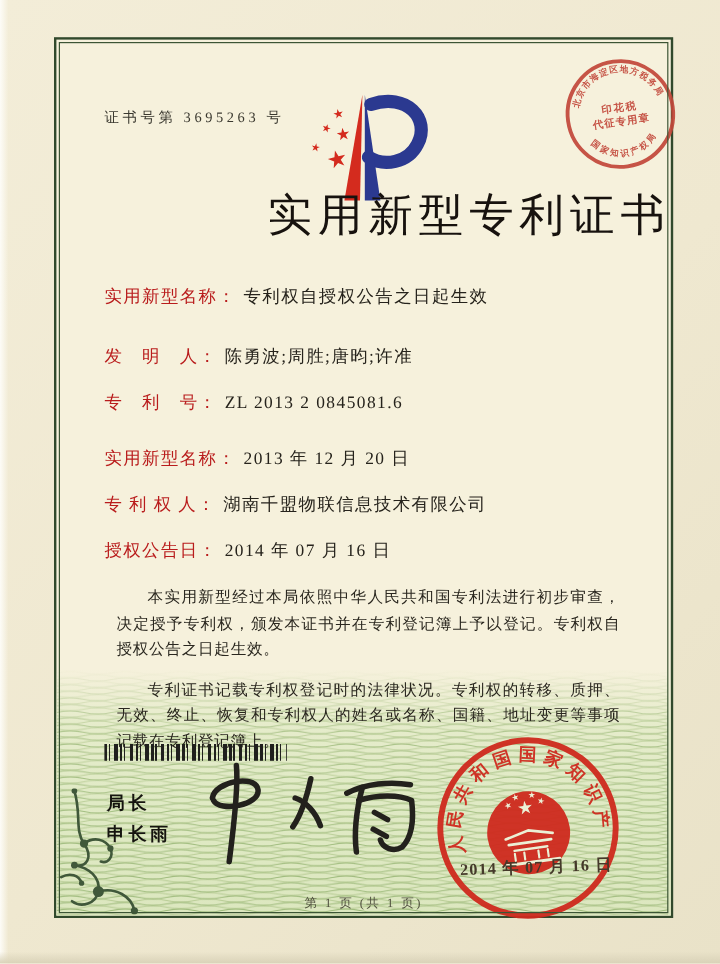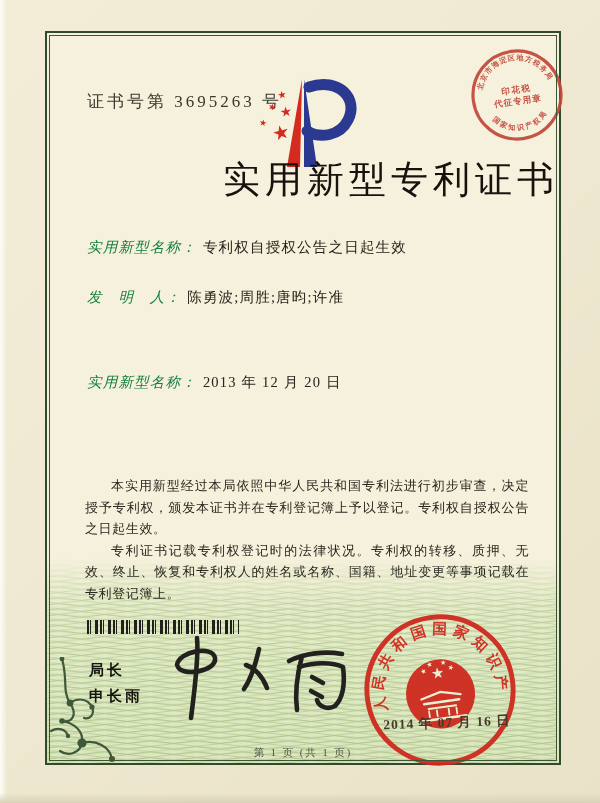--- a/index.html
+++ b/index.html
@@ -19,42 +19,42 @@
   .frame-inner{position:absolute;inset:2px;border:1px solid #3c5535;pointer-events:none;z-index:5;}
 
   
   .band{
     position:absolute;left:0;bottom:0;width:100%;height:205px;
     background:linear-gradient(180deg,rgba(224,234,197,0) 0%,rgba(224,234,197,.75) 22%,#e0eac5 55%,#dce7bf 100%);
   }
   .band svg{position:absolute;inset:0;}
 
   .cert-no{
-    position:absolute;left:40px;top:57px;font-size:17px;color:#3a382f;letter-spacing:3px;
+    position:absolute;left:40px;top:57px;font-size:12px;color:#3a382f;letter-spacing:3px;
   }
 
   .tax-stamp{position:absolute;right:-8px;top:12px;width:100px;height:100px;opacity:.92;transform:rotate(-8deg);}
 
   .logo{position:absolute;left:194px;top:40px;width:130px;height:118px;}
 
   .title{
     position:absolute;left:0;top:122px;width:100%;text-align:right;
     font-size:37px;color:#17120e;letter-spacing:5px;font-weight:500;
   }
 
   .field{position:absolute;left:40px;right:34px;font-size:14.5px;color:#26231c;letter-spacing:1.2px;white-space:nowrap;}
-  .field .lbl{color:#15803d;font-style:italic;}
+  .field .lbl{color:#b91c1c;}
   .field .val{margin-left:6px;}
   .f0{top:205px;}.f1{top:255px;}.f2{top:293px;}.f3{top:340px;}.f4{top:378px;}.f5{top:416px;}
 
   .paras{
     position:absolute;left:38px;right:30px;top:442px;
     font-size:13px;line-height:21.5px;color:#2a271f;text-align:justify;letter-spacing:.6px;
   }
-  .paras p{margin:0;text-indent:2em;}
+  .paras p{margin:12px;text-indent:2em;}
 
   .barcode{
     position:absolute;left:40px;top:587px;width:152px;height:14px;z-index:3;
     background:
       repeating-linear-gradient(90deg,#20201d 0 2px,rgba(0,0,0,0) 2px 3.5px,#20201d 3.5px 4.5px,rgba(0,0,0,0) 4.5px 8px,#20201d 8px 11px,rgba(0,0,0,0) 11px 13px);
   }
 
   .sig-block{position:absolute;left:42px;top:624px;z-index:3;font-size:15px;color:#15140f;letter-spacing:3px;font-weight:600;line-height:26px;}
   .autograph{position:absolute;left:100px;top:592px;width:215px;height:100px;z-index:3;}
 
@@ -141,22 +141,31 @@
   </svg>
 
   <div class="title">实用新型专利证书</div>
 
   <div class="field f0">
     <span class="lbl">实用新型名称：</span><span class="val">专利权自授权公告之日起生效</span>
   </div>
   <div class="field f1">
     <span class="lbl">发　明　人：</span><span class="val">陈勇波;周胜;唐昀;许准</span>
   </div>
+  <div class="field f2">
+    <span class="lbl">专　利　号：</span><span class="val">ZL 2013 2 0845081.6</span>
+  </div>
   <div class="field f3">
     <span class="lbl">实用新型名称：</span><span class="val">2013 年 12 月 20 日</span>
+  </div>
+  <div class="field f4">
+    <span class="lbl">专 利 权 人：</span><span class="val">湖南千盟物联信息技术有限公司</span>
+  </div>
+  <div class="field f5">
+    <span class="lbl">授权公告日：</span><span class="val">2014 年 07 月 16 日</span>
   </div>
 
   <div class="paras">
     <p>本实用新型经过本局依照中华人民共和国专利法进行初步审查，决定授予专利权，颁发本证书并在专利登记簿上予以登记。专利权自授权公告之日起生效。</p>
     <p>专利证书记载专利权登记时的法律状况。专利权的转移、质押、无效、终止、恢复和专利权人的姓名或名称、国籍、地址变更等事项记载在专利登记簿上。</p>
   </div>
 
   <div class="barcode"></div>
 
   <div class="sig-block">

